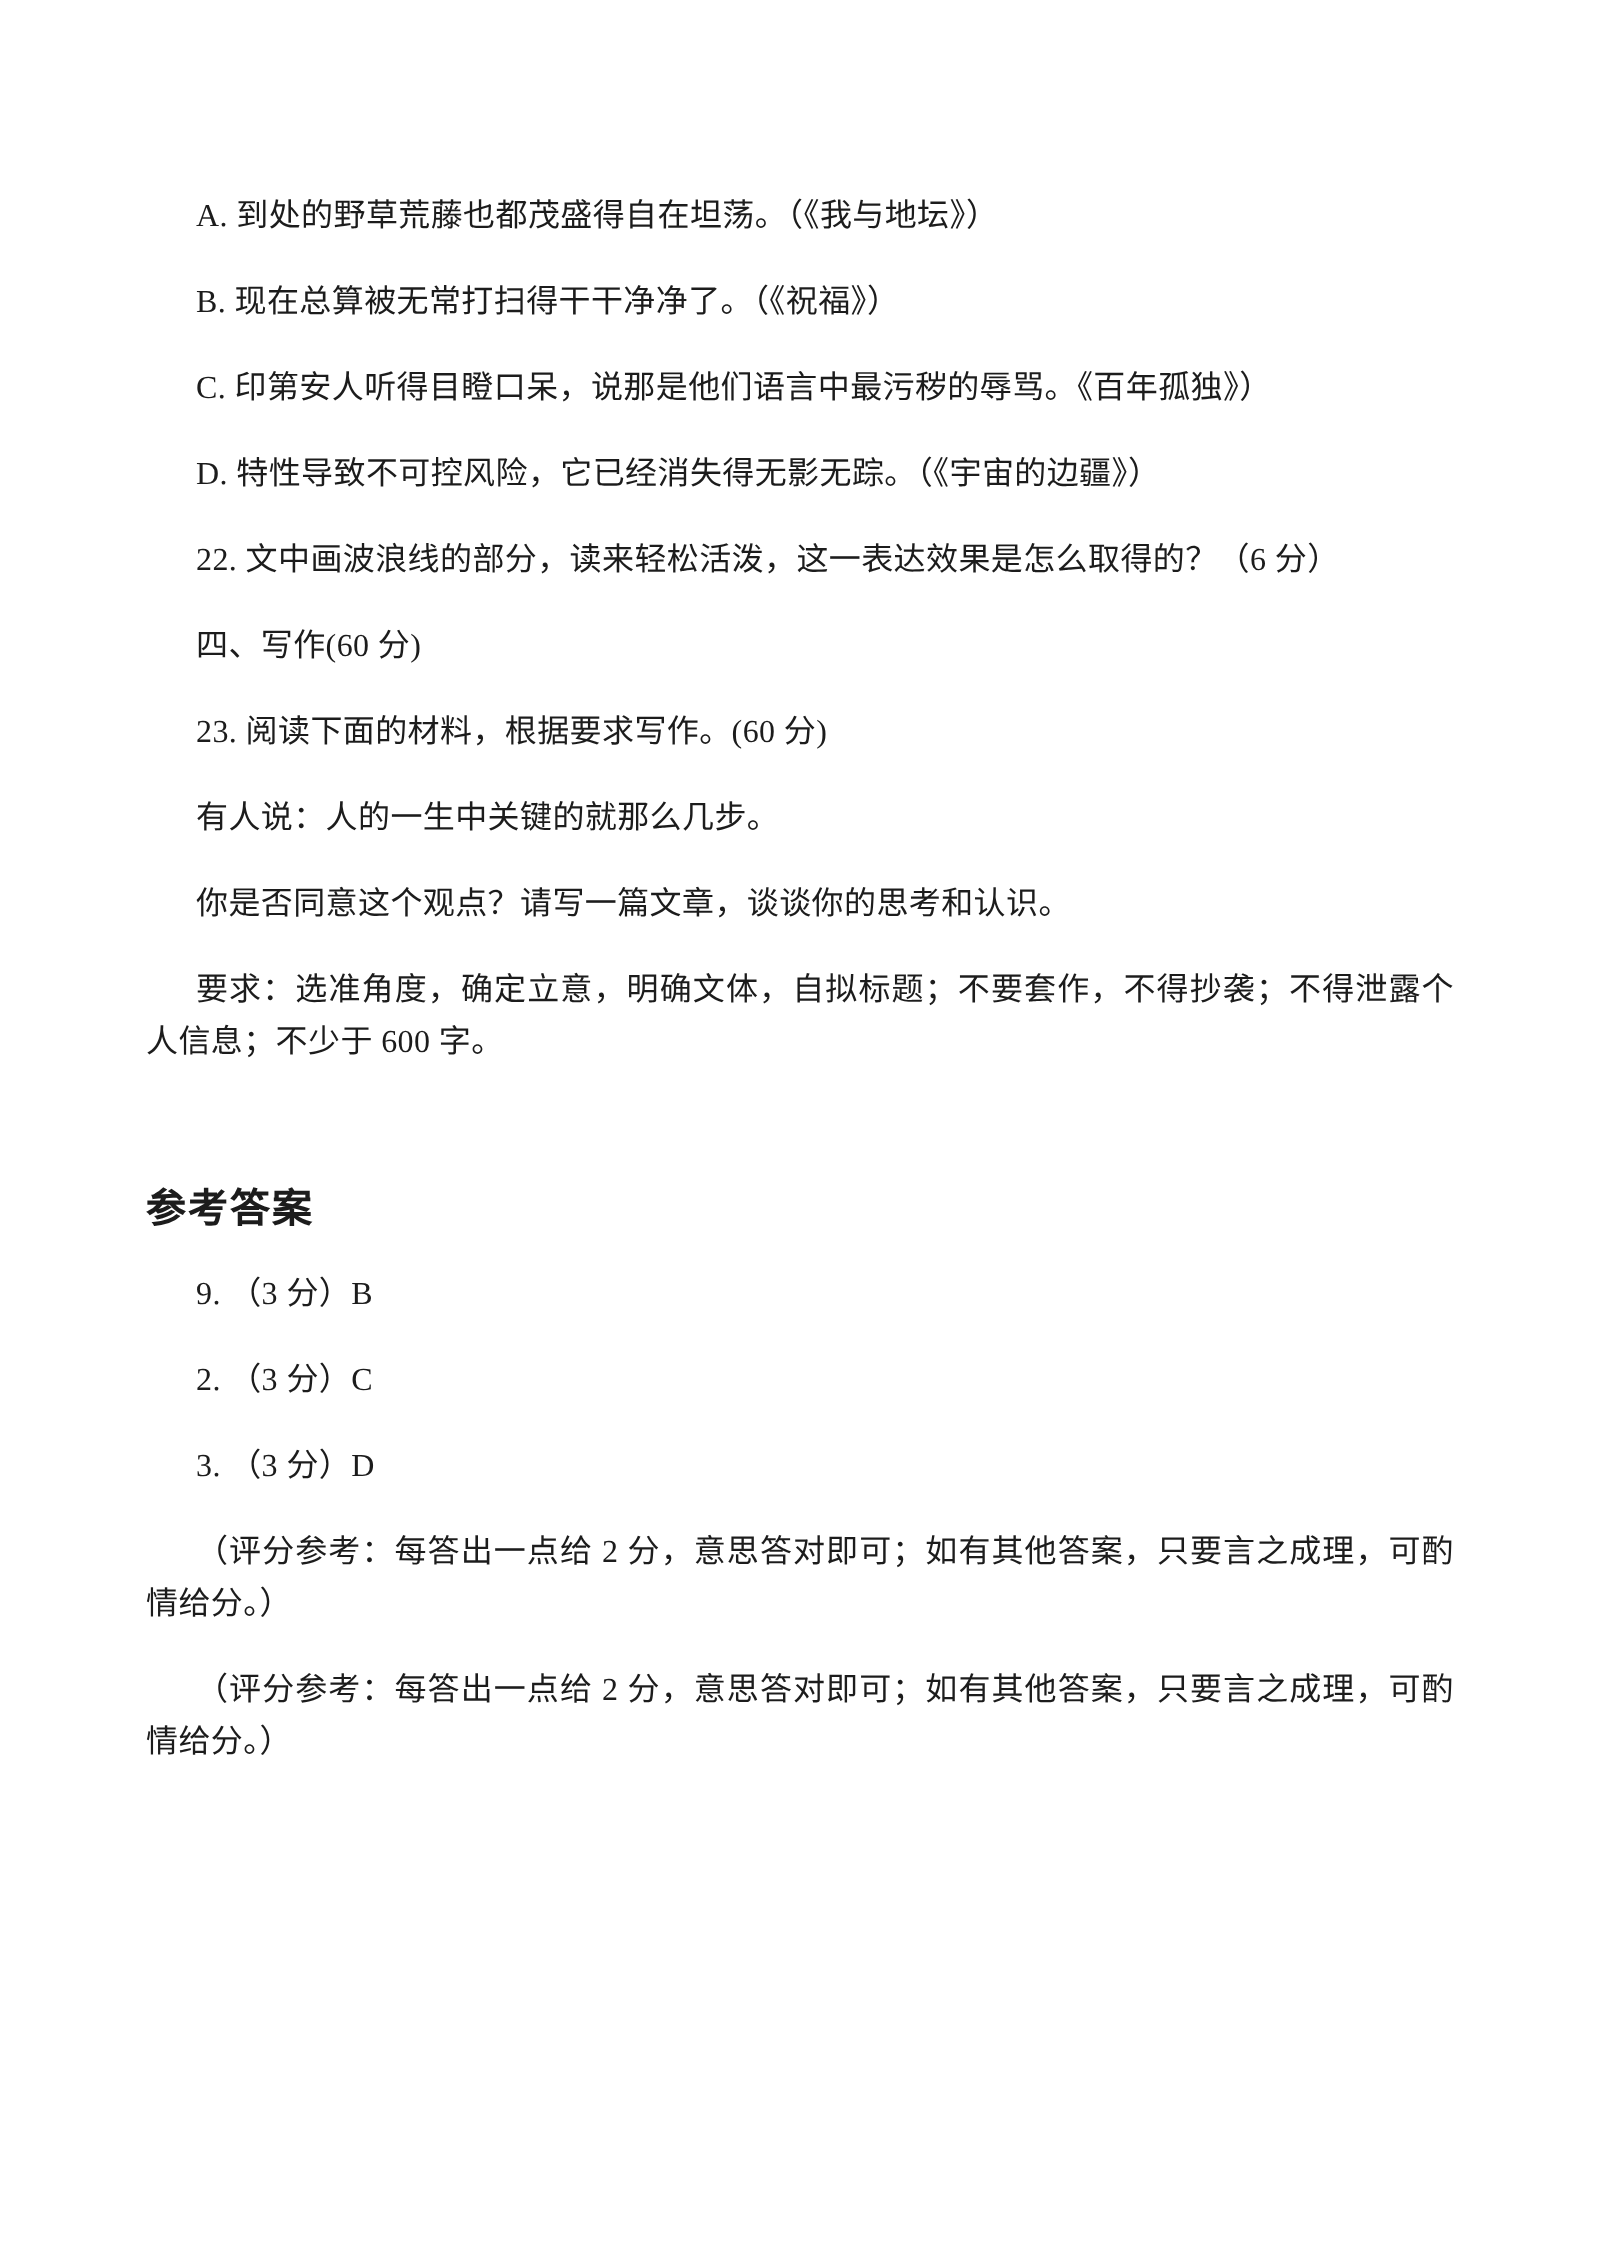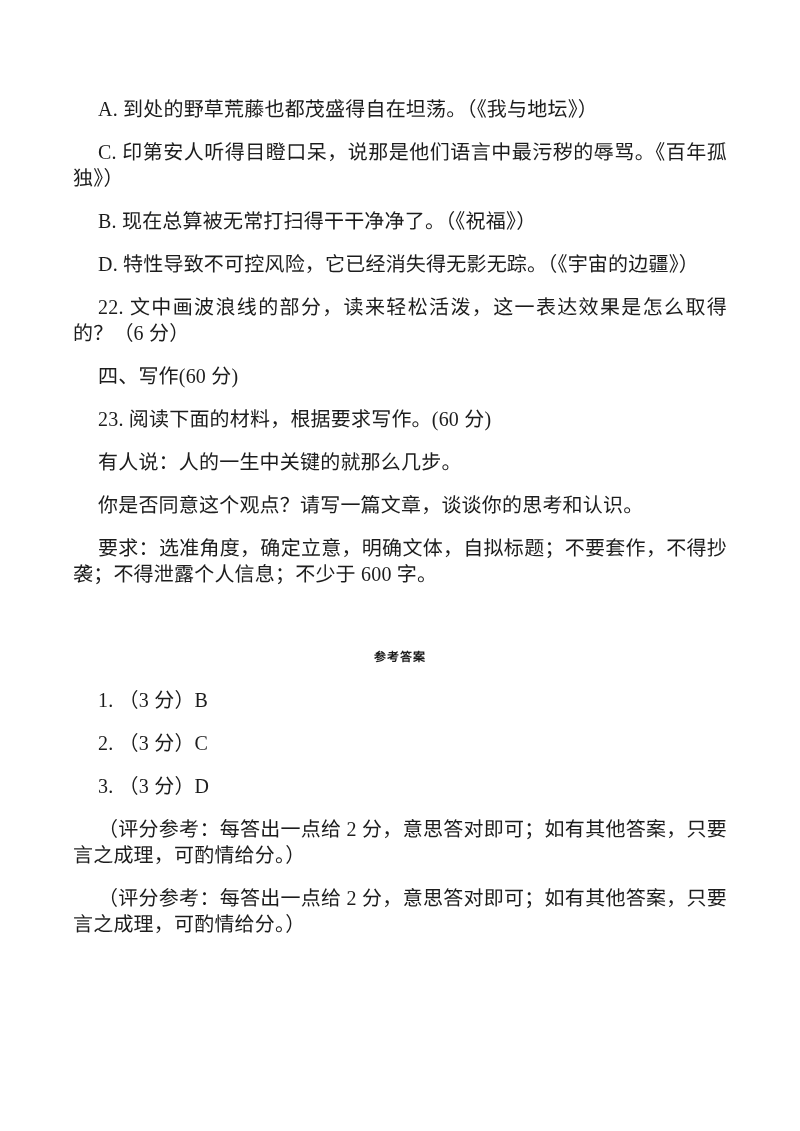--- a/index.html
+++ b/index.html
@@ -13,54 +13,53 @@
     height: 1131px;
     box-sizing: border-box;
     background: #ffffff;
     color: #1c1c1c;
     padding: 96px 73px 0 73px;
     overflow: hidden;
     font-family: "Liberation Serif", "DejaVu Serif", serif;
   }
   .para {
     margin: 0 0 17px 0;
-    font-size: 20px;
+    font-size: 16px;
     line-height: 26px;
     text-indent: 25px;
     text-align: justify;
     letter-spacing: 0.2px;
   }
   .answers-title {
     margin: 57px 0 17px 0;
-    font-size: 12px;
+    font-size: 20px;
     line-height: 26px;
     font-weight: bold;
-    text-align: center;
     text-indent: 0;
     letter-spacing: 1px;
   }
 </style>
 </head>
 <body>
 
 <div class="page">
 
   <p class="para">A. 到处的野草荒藤也都茂盛得自在坦荡。（《我与地坛》）</p>
+  <p class="para">B. 现在总算被无常打扫得干干净净了。（《祝福》）</p>
   <p class="para">C. 印第安人听得目瞪口呆，说那是他们语言中最污秽的辱骂。《百年孤独》）</p>
-  <p class="para">B. 现在总算被无常打扫得干干净净了。（《祝福》）</p>
   <p class="para">D. 特性导致不可控风险，它已经消失得无影无踪。（《宇宙的边疆》）</p>
 
   <p class="para">22. 文中画波浪线的部分，读来轻松活泼，这一表达效果是怎么取得的？（6 分）</p>
   <p class="para">四、写作(60 分)</p>
   <p class="para">23. 阅读下面的材料，根据要求写作。(60 分)</p>
   <p class="para">有人说：人的一生中关键的就那么几步。</p>
   <p class="para">你是否同意这个观点？请写一篇文章，谈谈你的思考和认识。</p>
   <p class="para">要求：选准角度，确定立意，明确文体，自拟标题；不要套作，不得抄袭；不得泄露个人信息；不少于 600 字。</p>
 
   <h2 class="answers-title">参考答案</h2>
 
-  <p class="para">1. （3 分）B</p>
+  <p class="para">9. （3 分）B</p>
   <p class="para">2. （3 分）C</p>
   <p class="para">3. （3 分）D</p>
   <p class="para">（评分参考：每答出一点给 2 分，意思答对即可；如有其他答案，只要言之成理，可酌情给分。）</p>
   <p class="para">（评分参考：每答出一点给 2 分，意思答对即可；如有其他答案，只要言之成理，可酌情给分。）</p>
 
 </div>
 
 </body></html>

